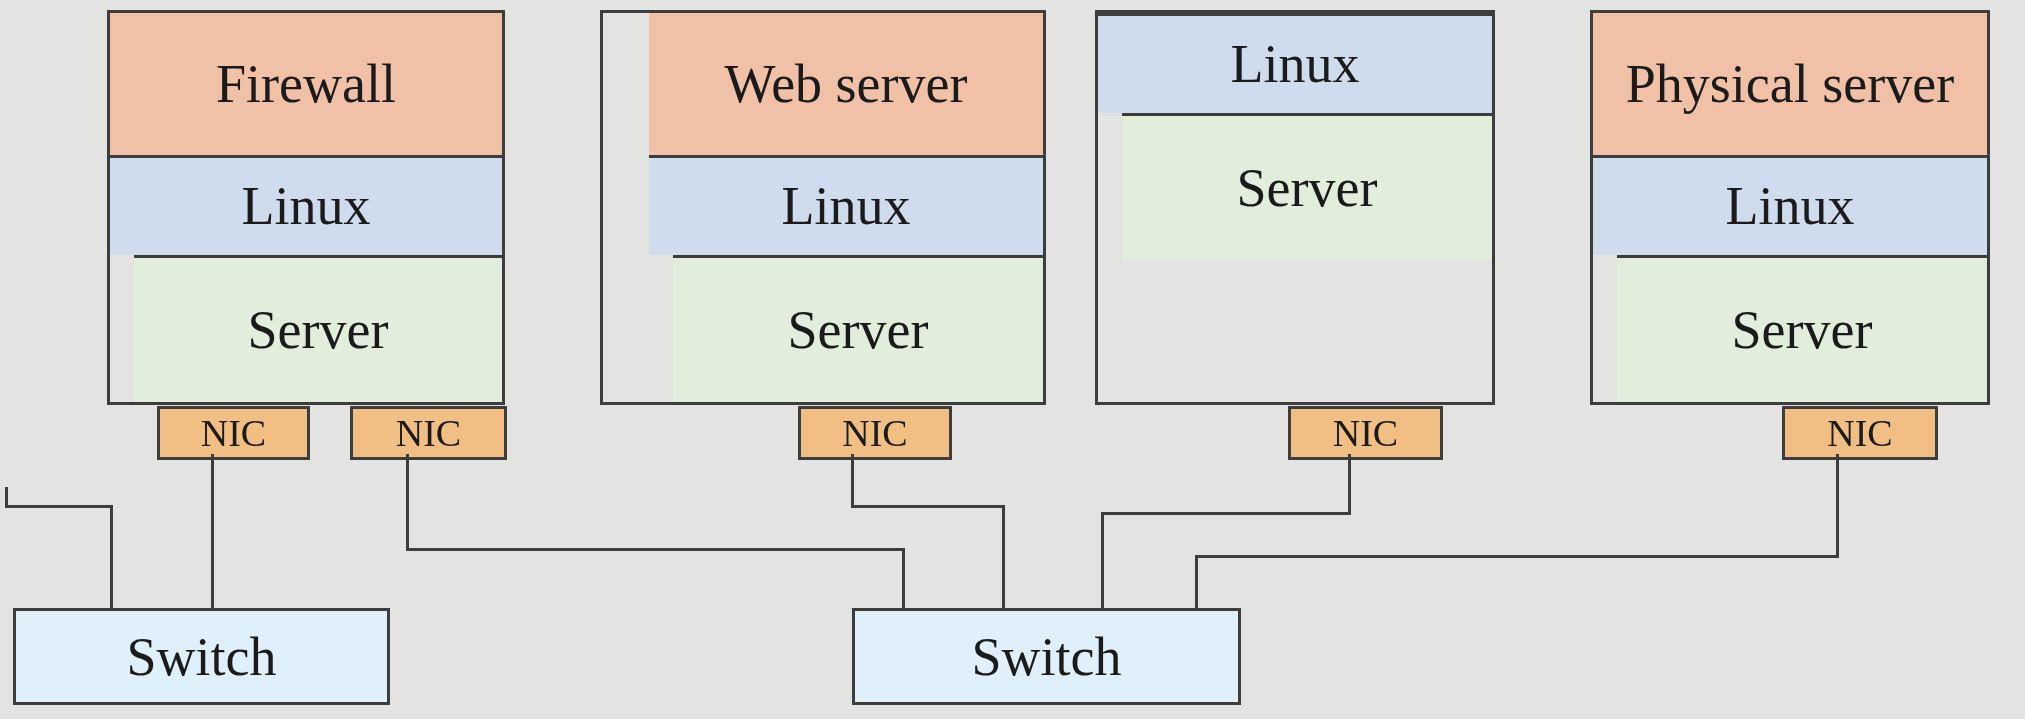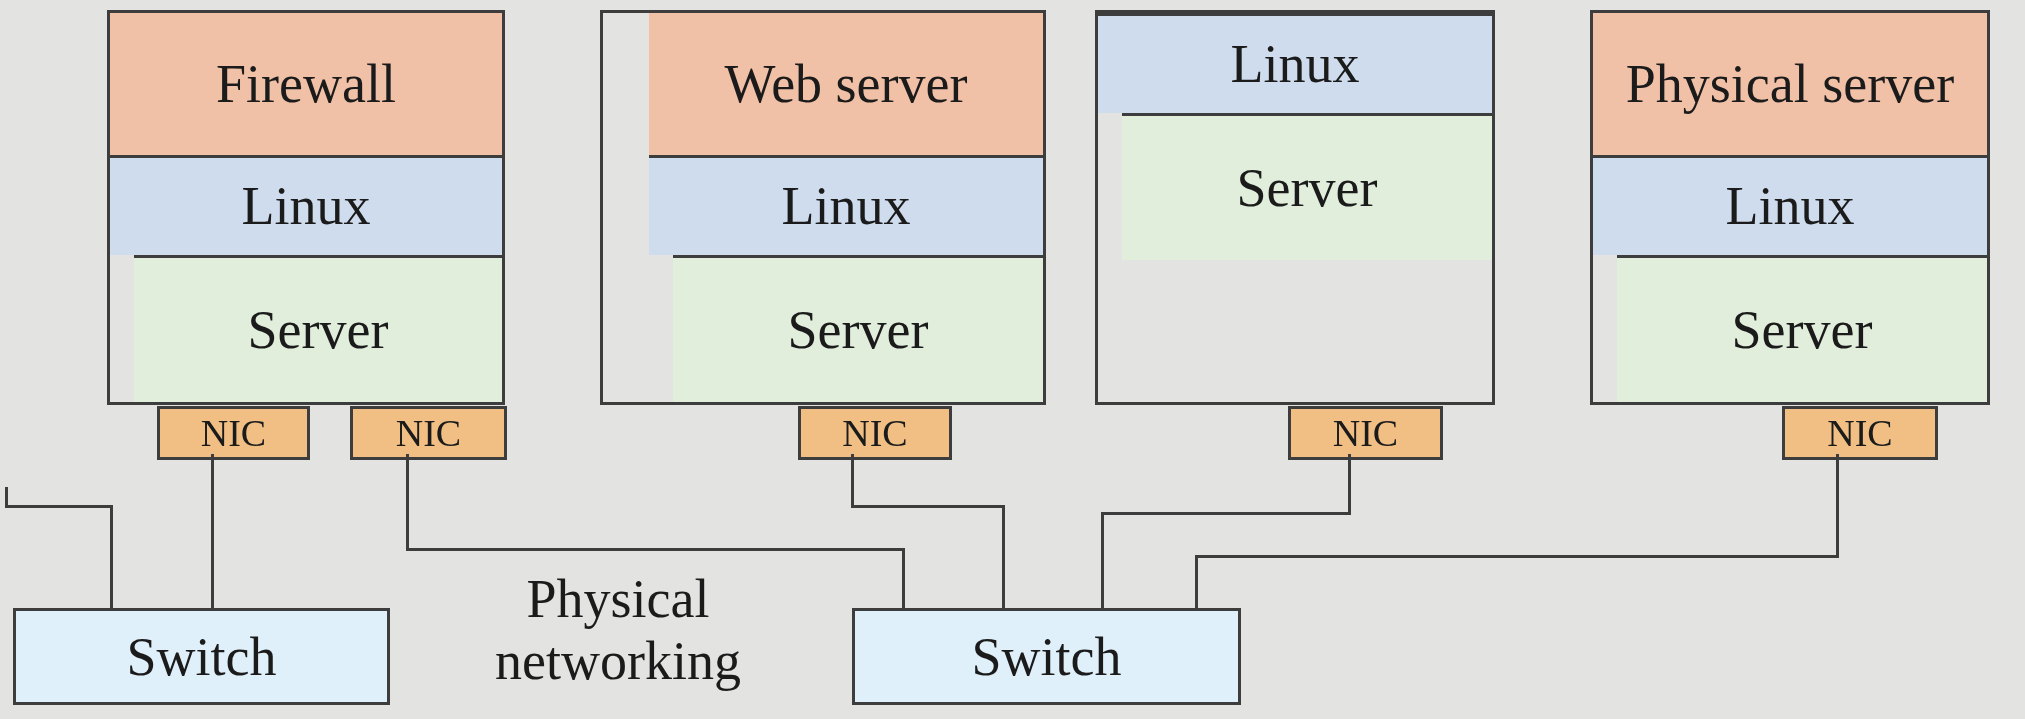--- a/index.html
+++ b/index.html
@@ -96,18 +96,14 @@
   <div class="wire" style="left:1002px;top:505px;width:3px;height:103px;"></div>
 
   <div class="wire" style="left:1348px;top:454px;width:3px;height:60px;"></div>
   <div class="wire" style="left:1101px;top:512px;width:250px;height:3px;"></div>
   <div class="wire" style="left:1101px;top:512px;width:3px;height:96px;"></div>
 
   <div class="wire" style="left:1836px;top:454px;width:3px;height:104px;"></div>
   <div class="wire" style="left:1195px;top:555px;width:644px;height:3px;"></div>
   <div class="wire" style="left:1195px;top:555px;width:3px;height:53px;"></div>
 
-  <div class="caption">
-    <span style="display:block;">Physical</span>
-    <span style="display:block;">networking</span>
-  </div>
 
 </div>
 
 </body></html>

